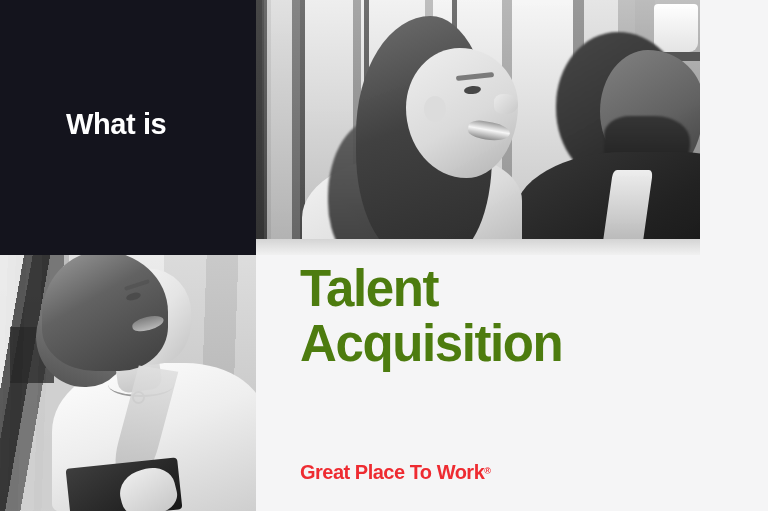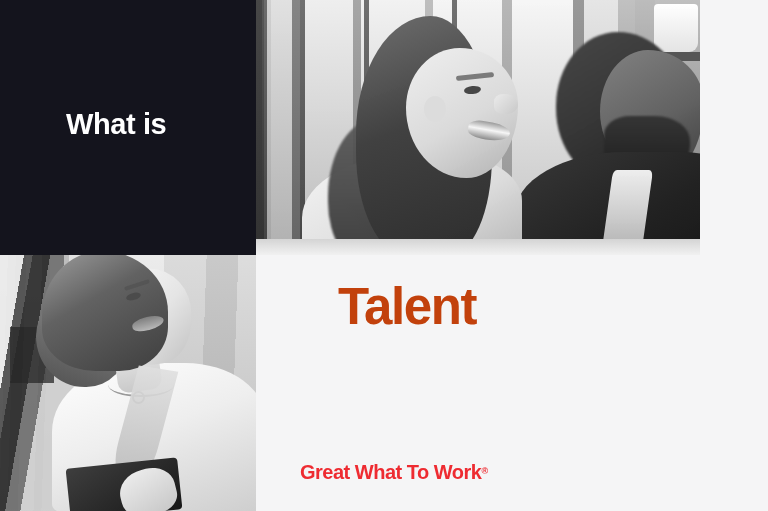--- a/index.html
+++ b/index.html
@@ -281,27 +281,26 @@
   }
 
   
   .content {
     grid-column:2; grid-row:2;
     background:#f5f5f6;
     position:relative;
   }
   .headline {
     position:absolute;
-    left:44px; top:24px;
-    color:#c2410c;
+    left:44px; top:6px;
+    color:#4d7c0f;
     font-size:51px;
     font-weight:bold;
     line-height:55px;
     letter-spacing:-1.4px;
-    margin-left:38px;
   }
   .headline span { display:block; white-space:nowrap; }
   .logo {
     position:absolute;
     left:44px; top:206px;
     color:#ee2b31;
     font-size:20px;
     font-weight:bold;
     letter-spacing:-0.5px;
     white-space:nowrap;
@@ -364,17 +363,18 @@
     <div class="bw-lips"></div>
     <div class="bw-necklace"></div>
     <div class="bw-lapel"></div>
     <div class="bw-tablet"></div>
     <div class="bw-hand"></div>
   </div>
 
   <div class="content">
     <div class="headline">
       <span>Talent</span>
+      <span>Acquisition</span>
     </div>
-    <div class="logo"><span>Great What To Work</span><span class="reg">®</span></div>
+    <div class="logo"><span>Great Place To Work</span><span class="reg">®</span></div>
   </div>
 
 </div>
 
 </body></html>

